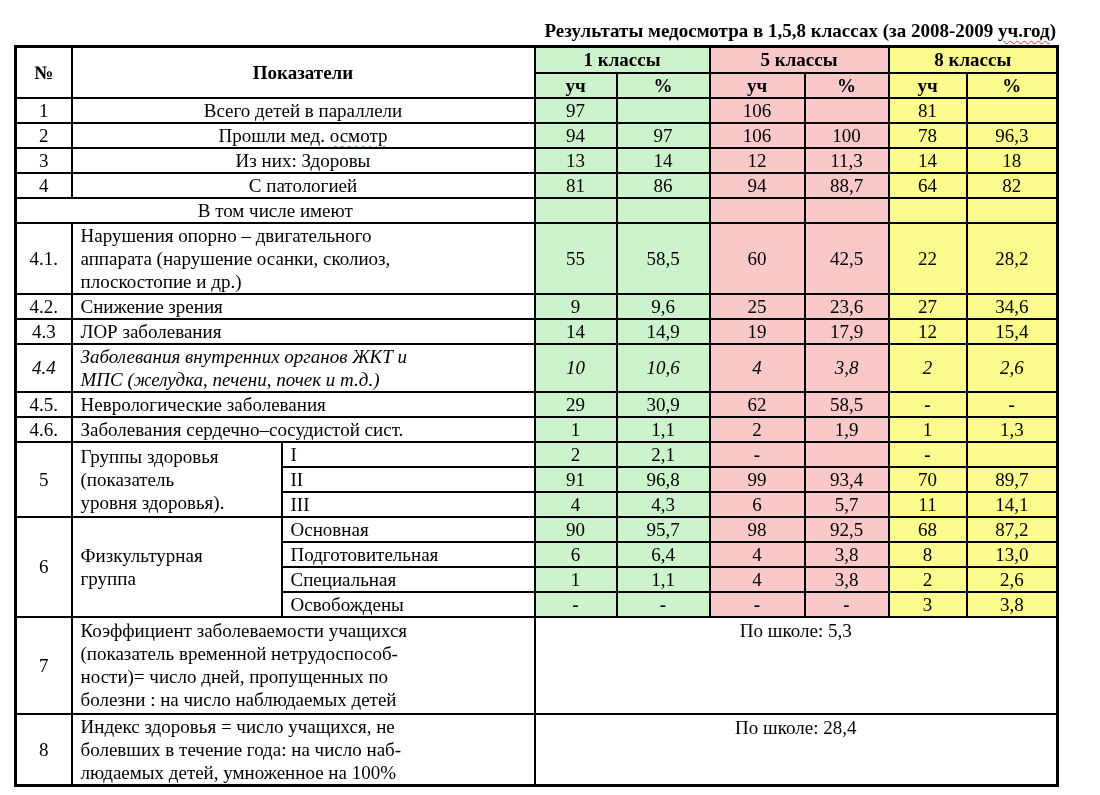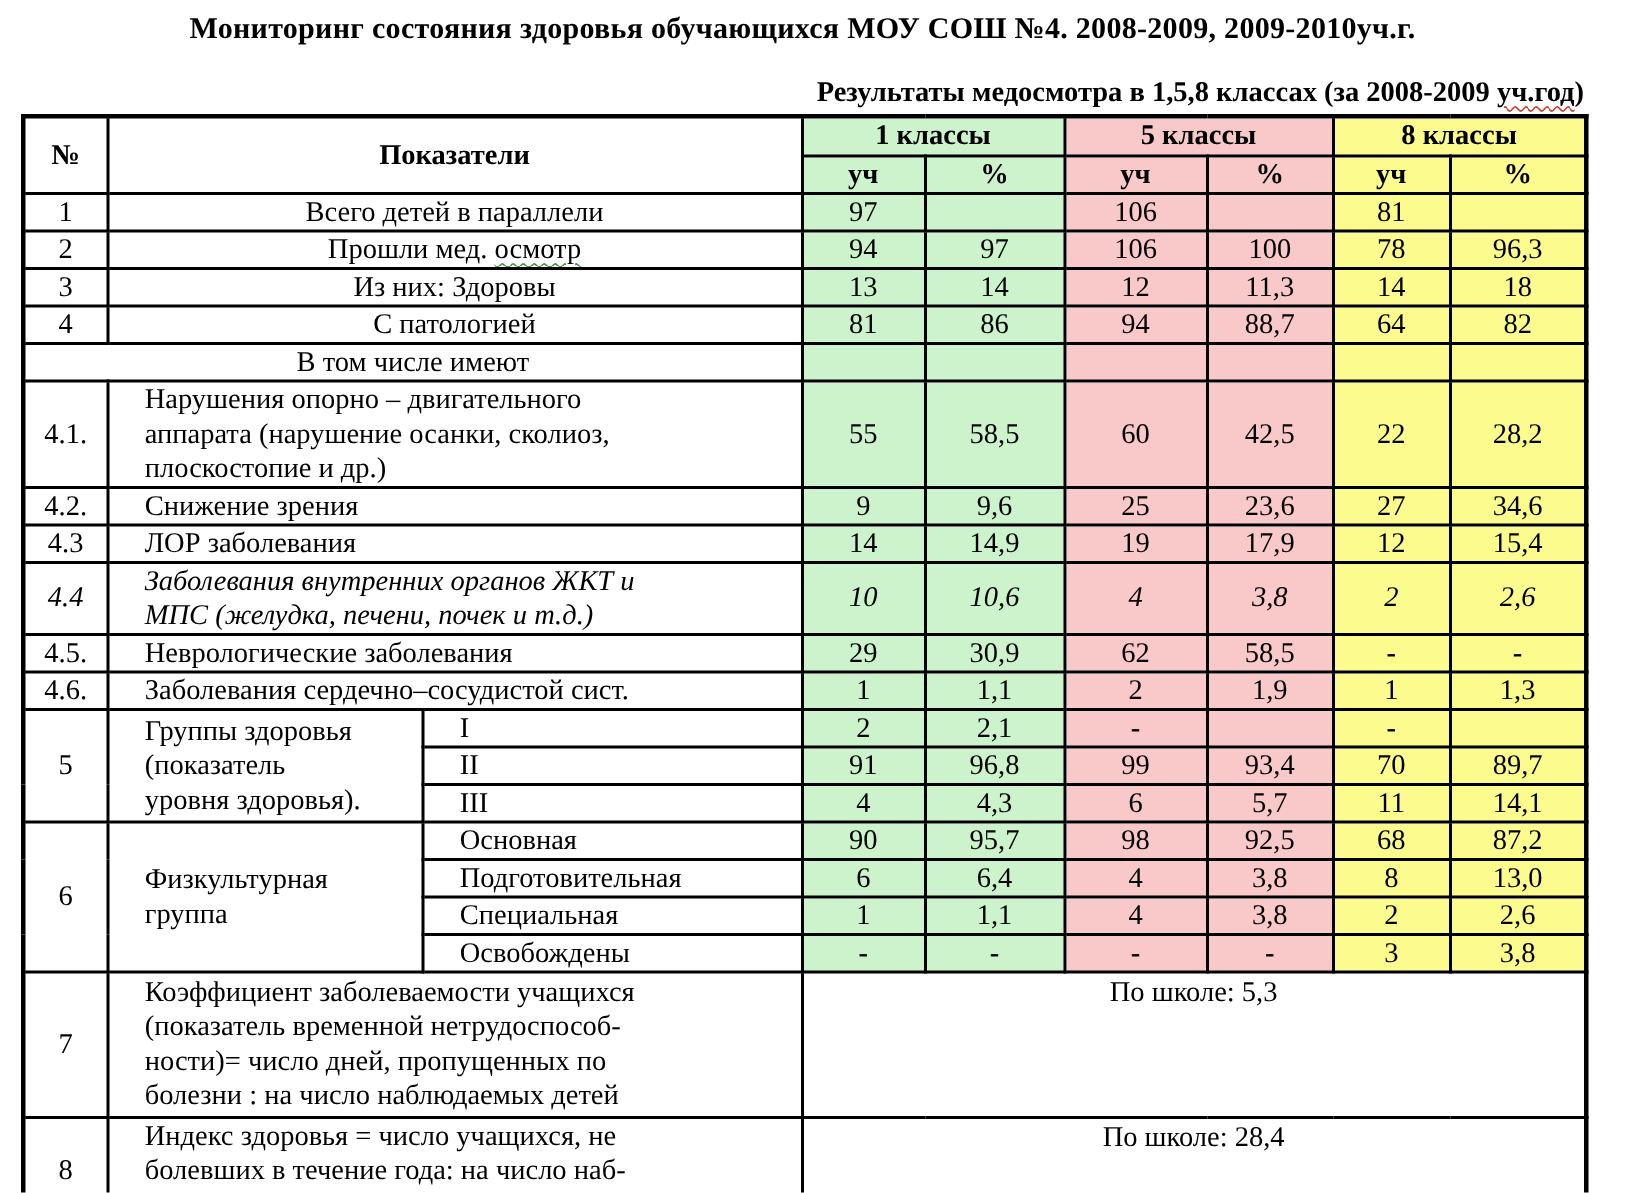--- a/index.html
+++ b/index.html
@@ -19,37 +19,36 @@
   .doc th,.doc td{border:2px solid #000;padding:0 4px;font-size:19px;line-height:23px;
                   overflow:hidden;vertical-align:middle;}
   .doc thead th{font-weight:bold;text-align:center;}
   .th-top{vertical-align:top;padding-top:1px;}
 
   .c-green{background:var(--c-green,#ccf3cc);}
   .c-pink{background:var(--c-pink,#f9c8c8);}
   .c-yellow{background:var(--c-yellow,#fbfb8e);}
 
   td.num{text-align:center;}
-  td.lbl{text-align:left;padding-left:24px;}
+  td.lbl{text-align:left;padding-left:8px;}
   td.lbl-c{text-align:center;}
   td.val{text-align:center;}
   td.pre{white-space:pre-line;}
   .top{vertical-align:top;padding-top:1px;}
   td.school{text-align:center;vertical-align:top;padding-top:1px;margin-top:44px;}
   .it{}
 
   tr.h22{height:22px;} tr.h23{height:23px;} tr.h24{height:24px;} tr.h25{height:25px;}
   tr.h26{height:26px;} tr.h47{height:47px;font-style:italic;} tr.h70{height:70px;} tr.h97{height:97px;}
 </style>
 </head>
 <body>
 
 <div class="page">
 
-  <div class="page-title">Мониторинг состояния здоровья обучающихся МОУ СОШ №4. 2008-2009, 2009-2010уч.г.</div>
 
   <div class="table-title"><span>Результаты медосмотра в 1,5,8 классах (за 2008-2009 </span><span class="sq-red">уч.год</span><span>)</span></div>
 
   <table class="doc">
     <colgroup>
       <col style="width:56px">
         <col style="width:210px">
         <col style="width:253px">
       <col style="width:82px">
         <col style="width:93px">

